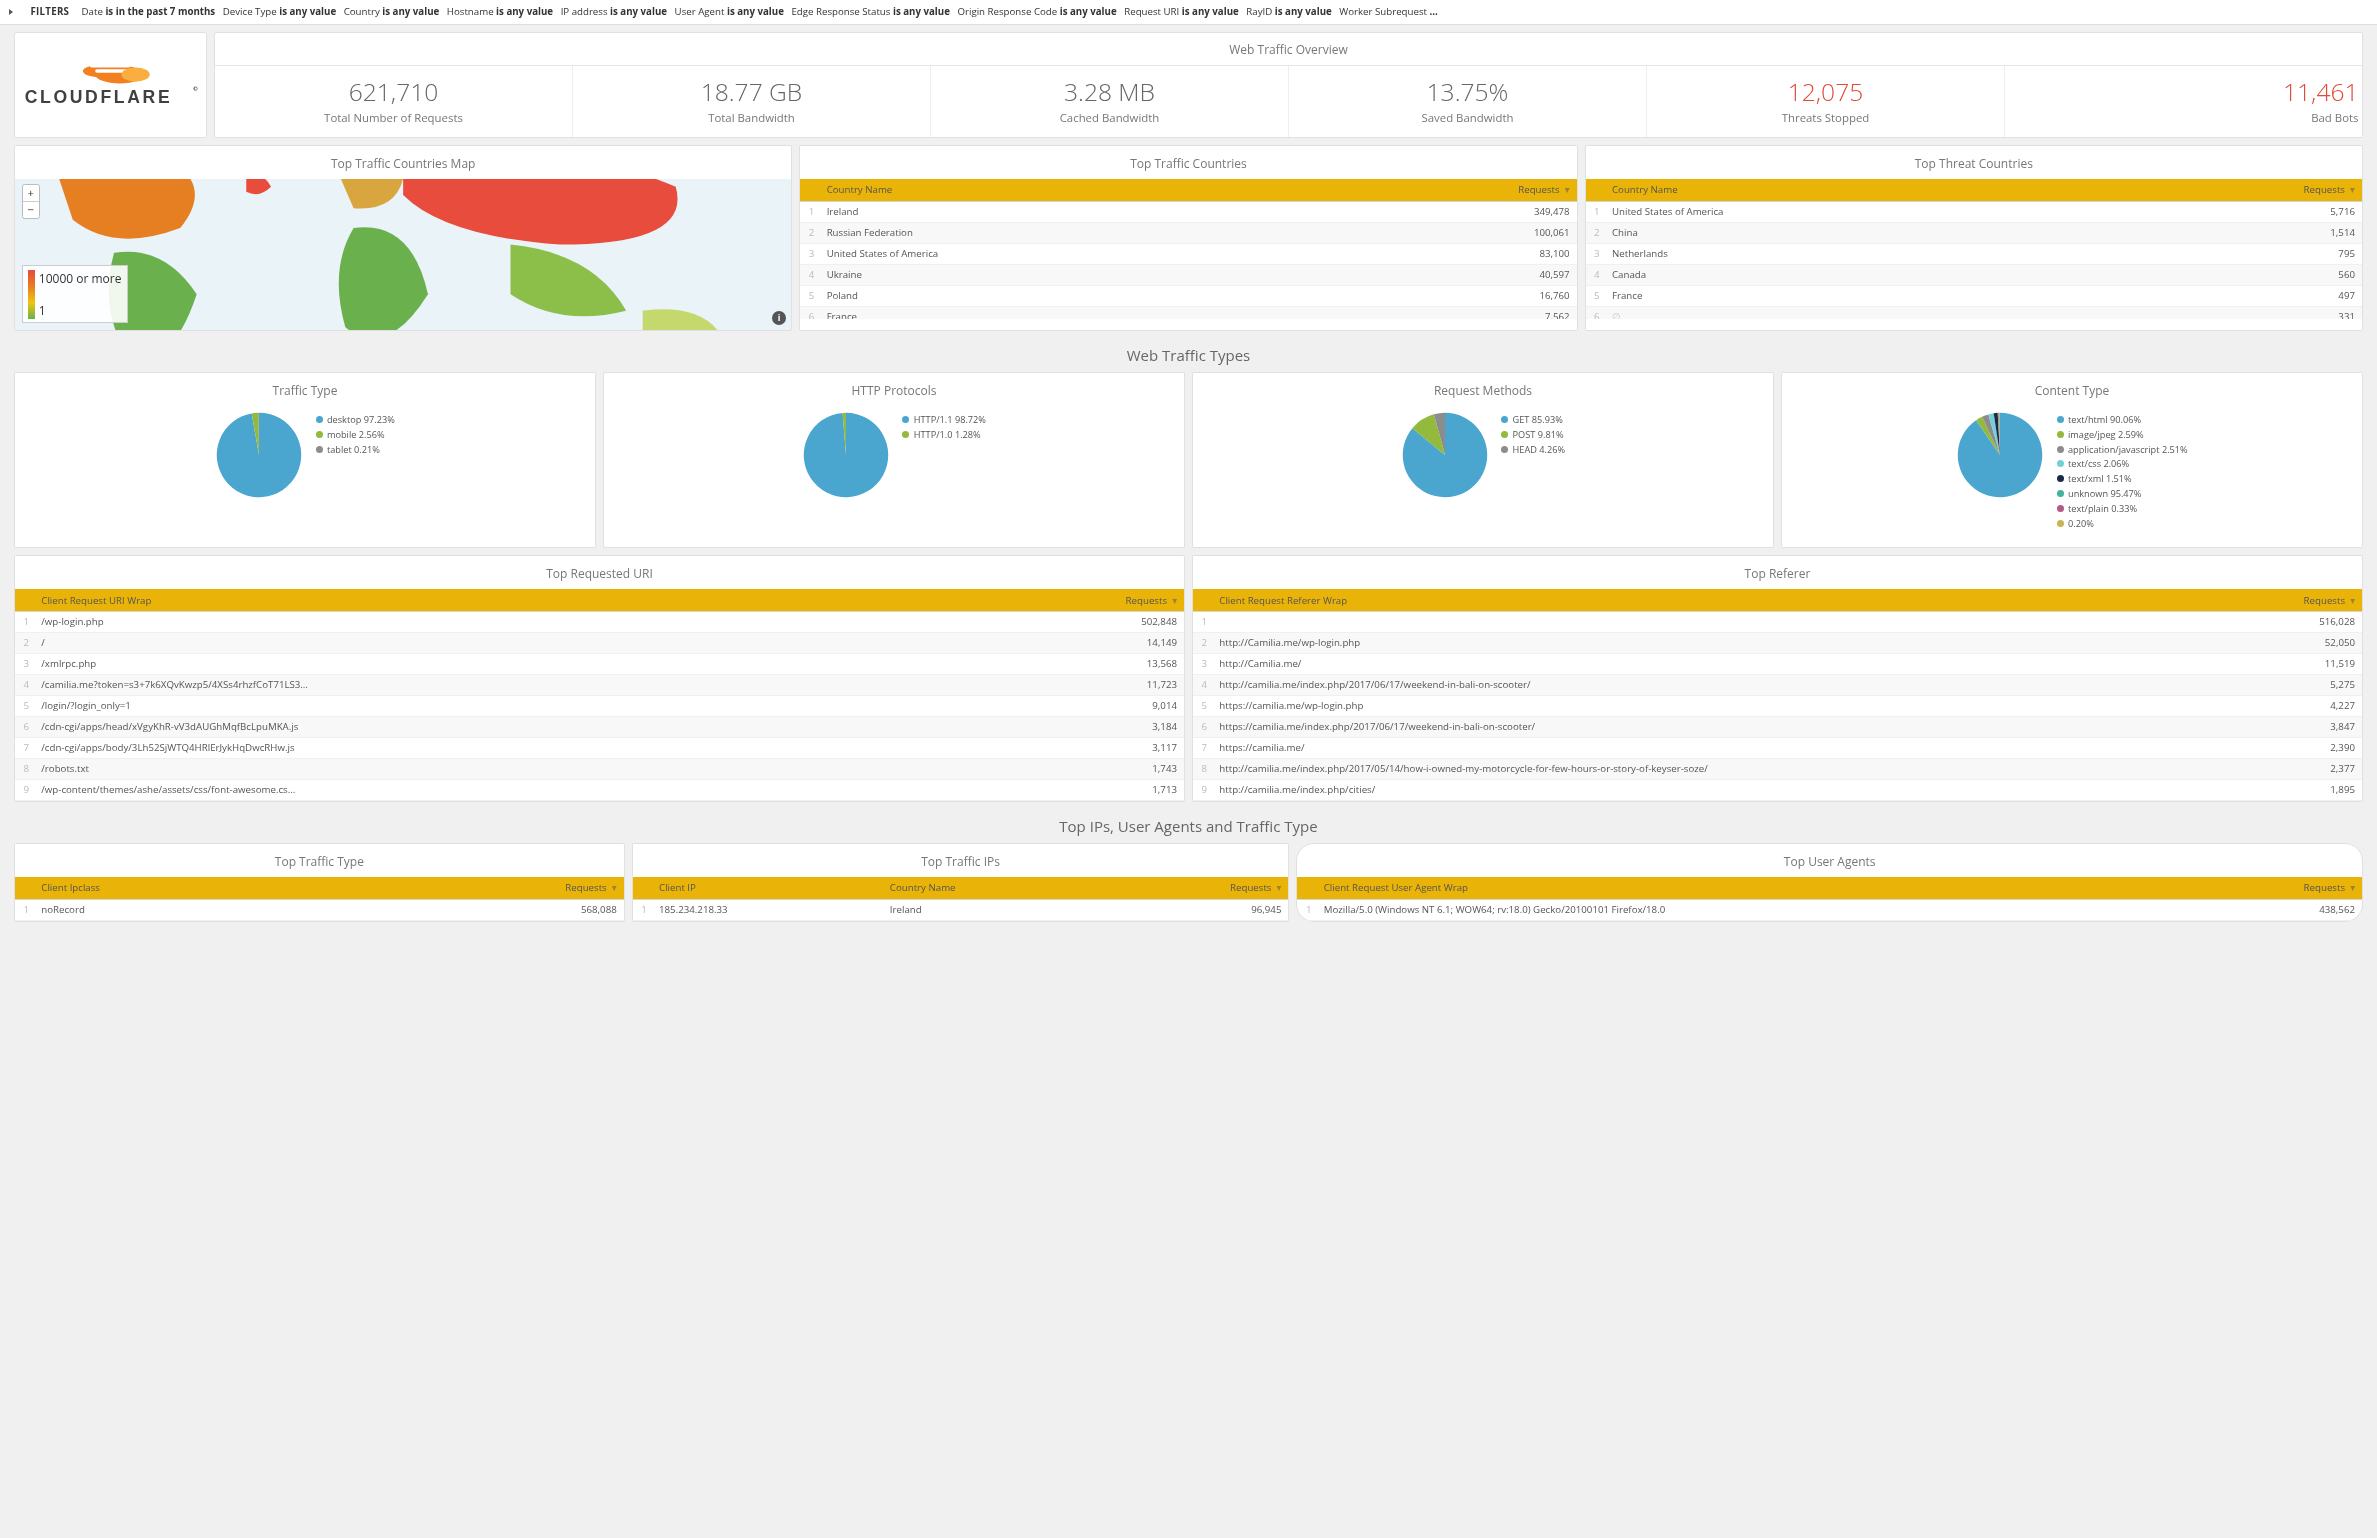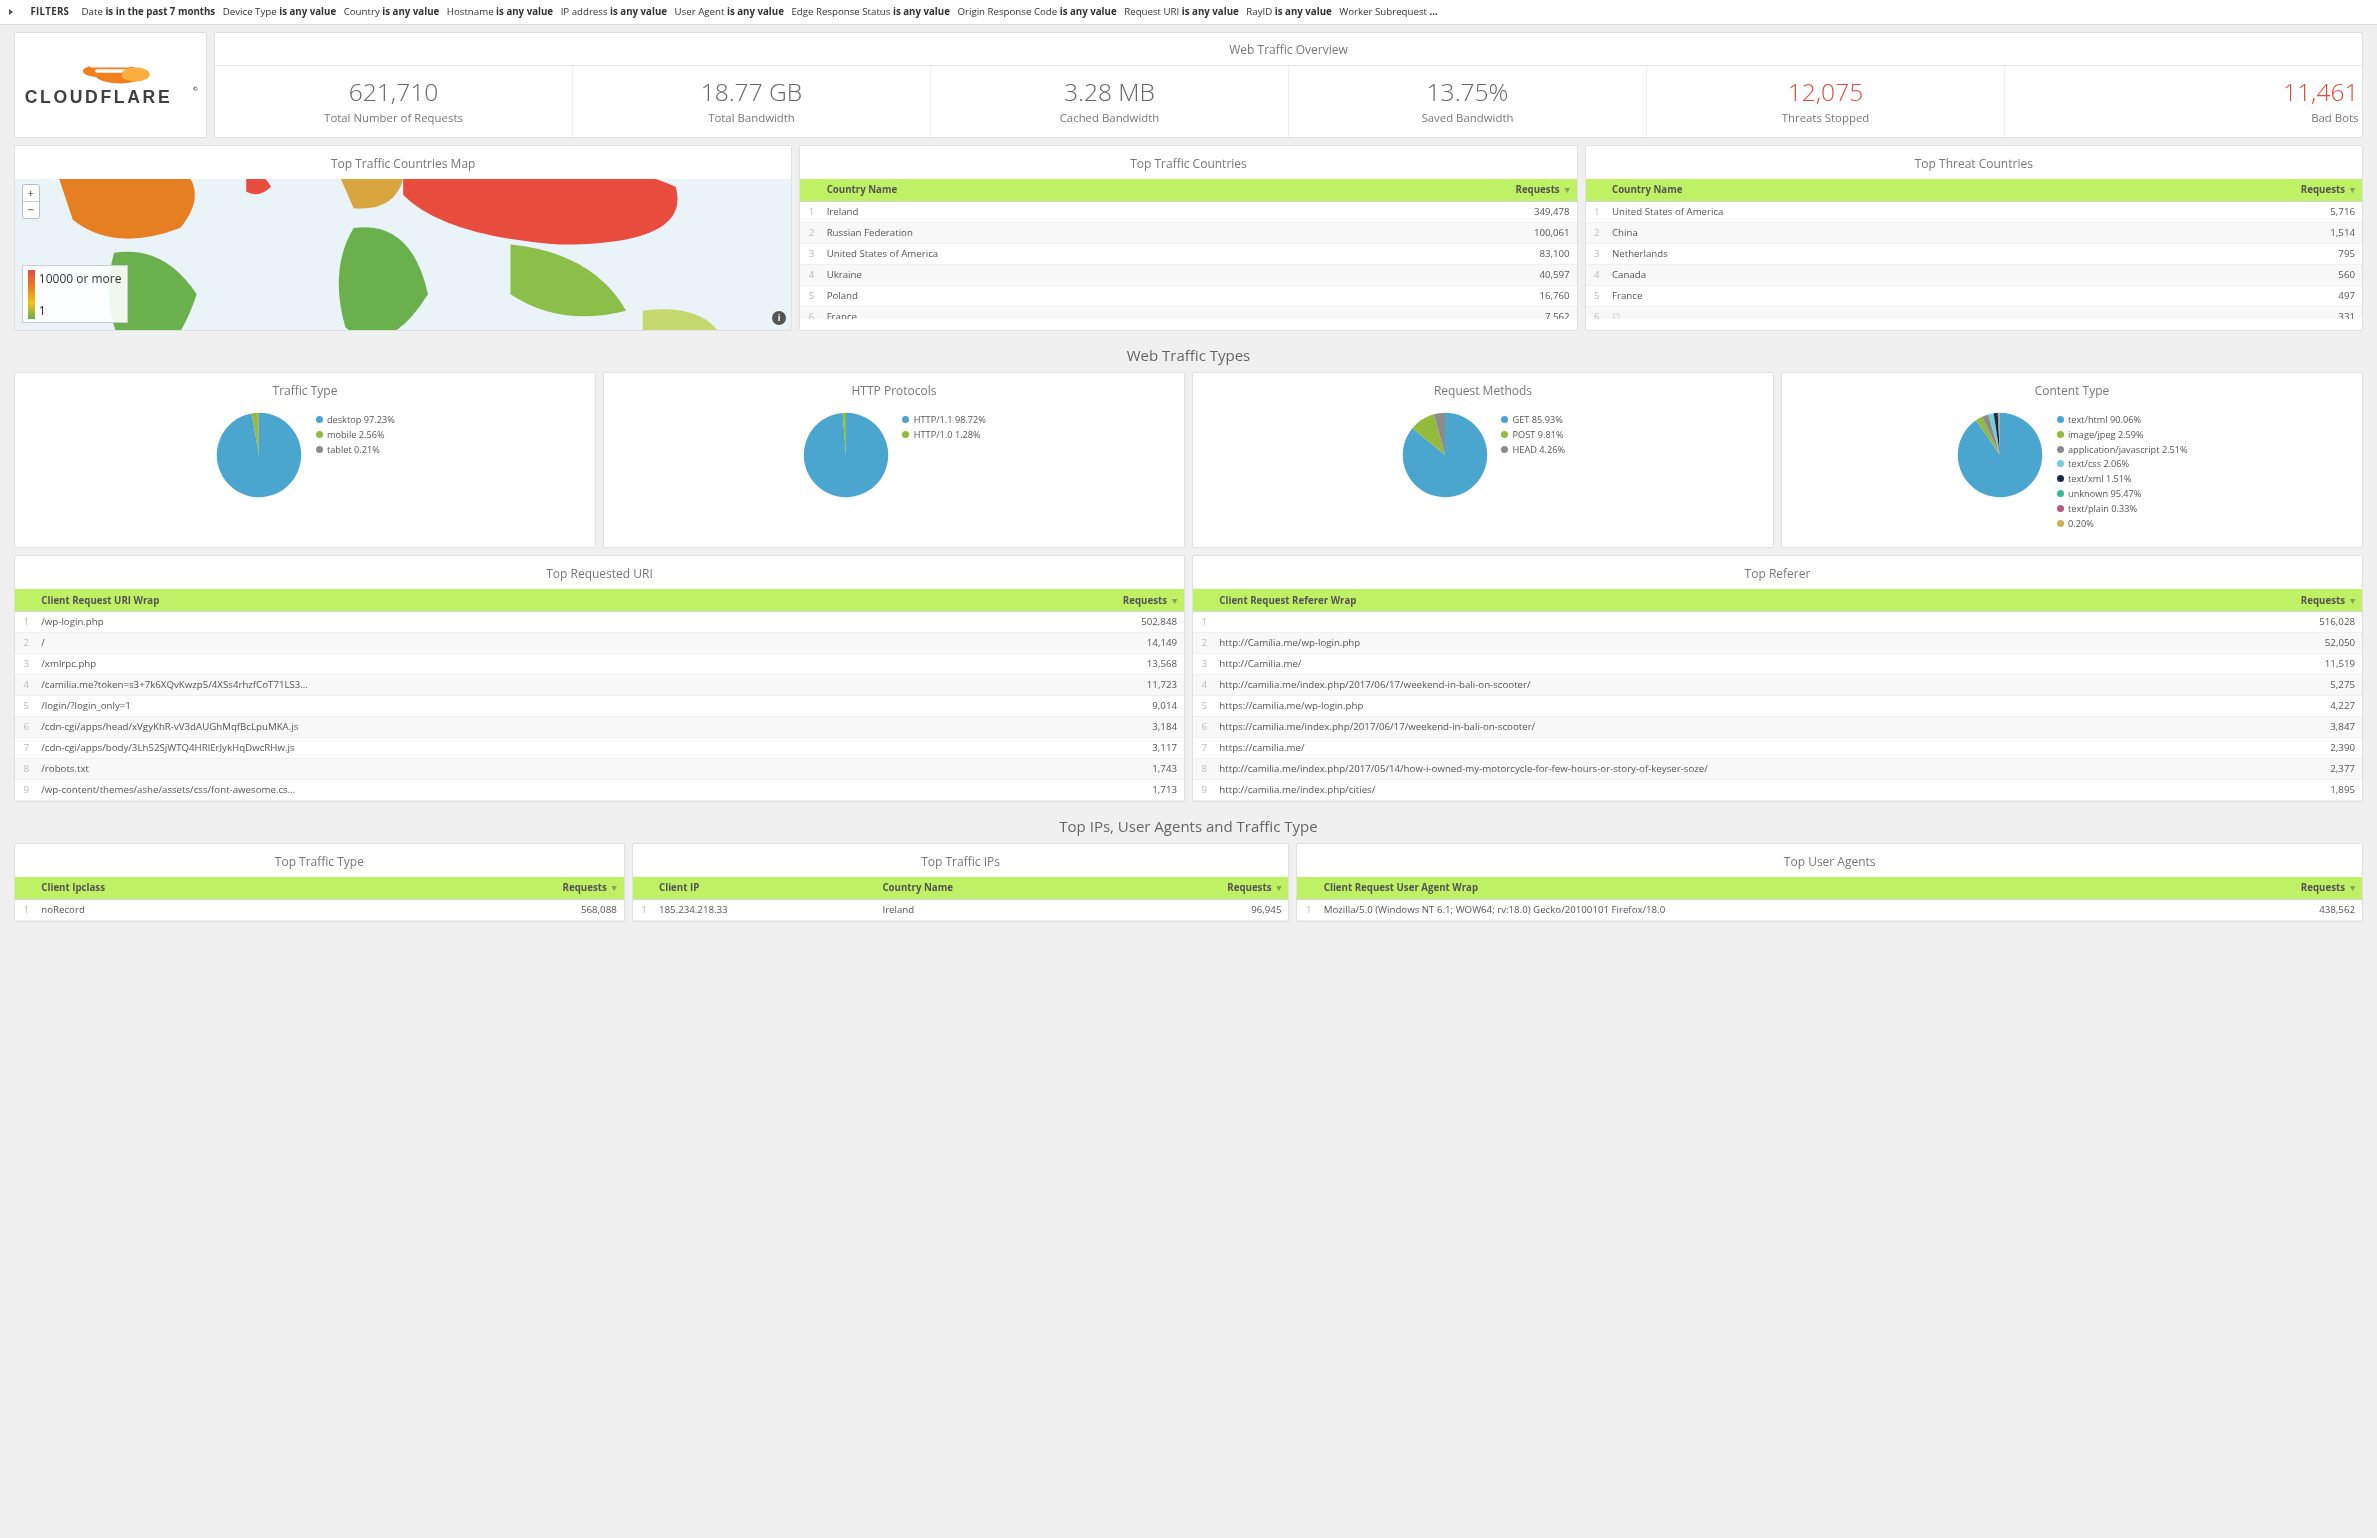--- a/index.html
+++ b/index.html
@@ -28,41 +28,41 @@
   .map{flex:0 0 34%;}
   .mapbox{height:151px;position:relative;background:#eaf3f8;overflow:hidden;}
   .zoom{position:absolute;left:7px;top:5.3px;background:#fff;border:0.9px solid #bbb;border-radius:2.6px;width:17.6px;font-size:11.4px;text-align:center;line-height:16px;}
   .zoom div{border-bottom:0.9px solid #ccc;cursor:pointer;}
   .zoom div:last-child{border-bottom:none;}
   .legend{position:absolute;left:7px;bottom:7px;background:rgba(255,255,255,.9);border:0.9px solid #ccc;padding:3.5px 5.3px;font-size:12px;display:flex;gap:3.5px;align-items:flex-start;}
   .legend .bar{width:7px;height:49px;background:linear-gradient(to top,#6ab04c,#f1c40f,#e67e22,#e74c3c);}
   .legend .labels{display:flex;flex-direction:column;justify-content:space-between;height:49px;}
   .info{position:absolute;right:5.3px;bottom:5.3px;width:14px;height:14px;border-radius:50%;background:#555;color:#fff;font-size:8.8px;text-align:center;line-height:14px;font-weight:700;}
   table{width:100%;border-collapse:collapse;font-size:9.7px;}
-  th{background:#bef264;color:#555;font-weight:700;text-align:left;padding:4.4px 7px;border-bottom:0.9px solid #d5d5d5;}
+  th{background:#eab308;color:#555;font-weight:400;text-align:left;padding:4.4px 7px;border-bottom:0.9px solid #d5d5d5;}
   th.r{text-align:right;}
   th .sort{display:inline-block;margin-left:2.6px;opacity:.5;}
   td{padding:3.5px 7px;border-bottom:0.9px solid #f0f0f0;color:#555;}
   td.r{text-align:right;}
   td.idx{color:#bbb;text-align:right;width:19.3px;padding-right:5.3px;}
   tbody tr:nth-child(even){background:#f8f8f8;}
   .scroll{max-height:140px;overflow:hidden;}
   .pies{display:flex;gap:7px;}
   .pies .card{flex:1;}
   .piebody{display:flex;align-items:flex-start;justify-content:center;gap:12.3px;padding:5.3px 8.8px 16px;min-height:114px;}
   .piebody svg{flex-shrink:0;}
   .pielegend{font-size:9.2px;color:#555;}
   .pielegend div{display:flex;align-items:center;gap:4.4px;margin:1.8px 0;}
   .dot{width:7px;height:7px;border-radius:50%;display:inline-block;}
   .two{display:flex;gap:7px;}
   .two .card{flex:1;}
   .three{display:flex;gap:7px;}
   .three .card:nth-child(1){flex:0 0 26%;}
   .three .card:nth-child(2){flex:0 0 28%;}
-  .three .card:nth-child(3){flex:1;}
+  .three .card:nth-child(3){flex:1;border-radius:18px;}
   .sechead{font-size:15px;color:#666;text-align:center;padding-top:14px;}
   .empty-country{color:#ccc;font-style:normal;}
 </style>
 </head>
 <body>
 
 <div class="filters">
   <span class="caret"></span>
   <span class="lbl">FILTERS</span>
   <span id="filter-items"><span class="fitem">Date <b>is in the past 7 months</b></span>&nbsp;&nbsp;&nbsp;<span class="fitem">Device Type <b>is any value</b></span>&nbsp;&nbsp;&nbsp;<span class="fitem">Country <b>is any value</b></span>&nbsp;&nbsp;&nbsp;<span class="fitem">Hostname <b>is any value</b></span>&nbsp;&nbsp;&nbsp;<span class="fitem">IP address <b>is any value</b></span>&nbsp;&nbsp;&nbsp;<span class="fitem">User Agent <b>is any value</b></span>&nbsp;&nbsp;&nbsp;<span class="fitem">Edge Response Status <b>is any value</b></span>&nbsp;&nbsp;&nbsp;<span class="fitem">Origin Response Code <b>is any value</b></span>&nbsp;&nbsp;&nbsp;<span class="fitem">Request URI <b>is any value</b></span>&nbsp;&nbsp;&nbsp;<span class="fitem">RayID <b>is any value</b></span>&nbsp;&nbsp;&nbsp;<span class="fitem">Worker Subrequest <b>…</b></span>&nbsp;&nbsp;&nbsp;</span>

